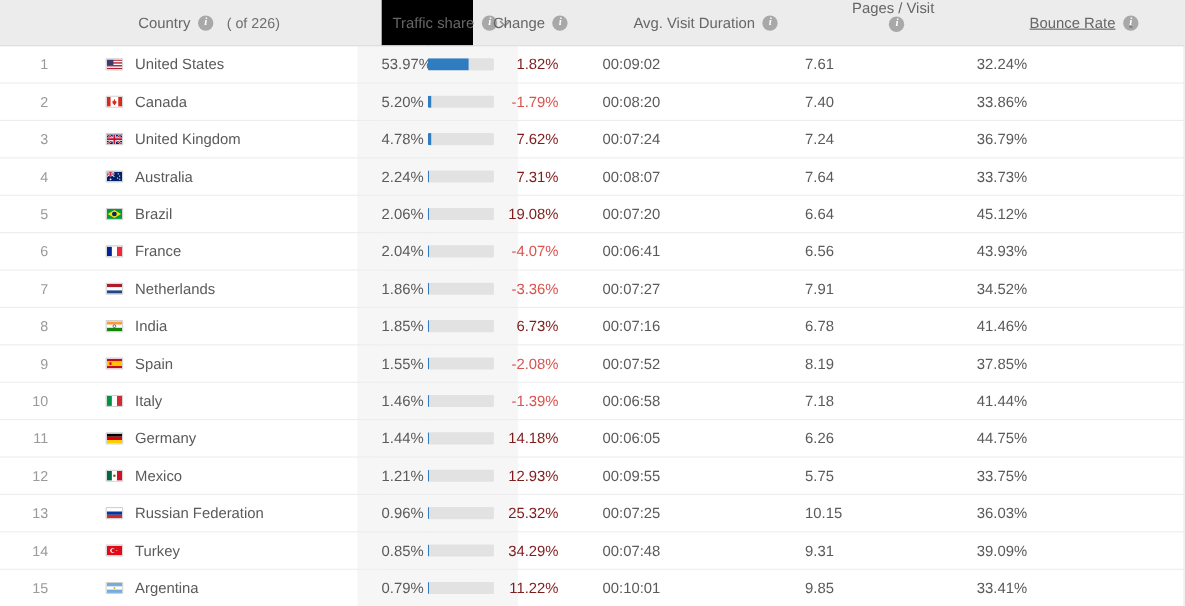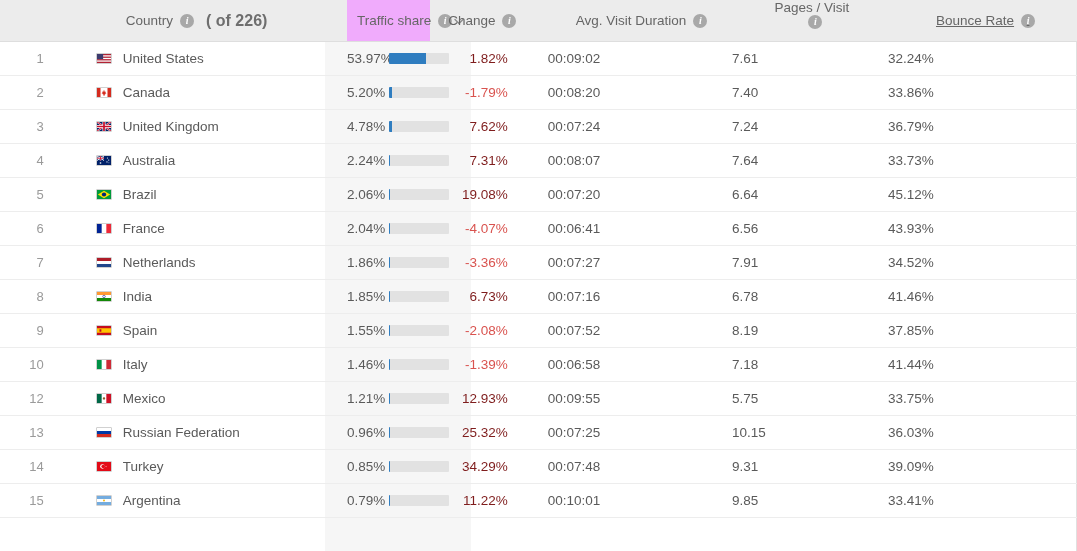--- a/index.html
+++ b/index.html
@@ -51,21 +51,21 @@
     border-bottom: 1px solid #dedede;
     font-weight: normal;
     font-size: 13.5px;
     color: #666666;
     padding: 0;
     vertical-align: middle;
     box-sizing: border-box;
     white-space: nowrap;
   }
   thead th.sorted {
-    background: #f0abfc;
+    background: #000000;
   }
   .th-inner {
     display: flex;
     align-items: center;
     height: 41px;
   }
   .th-inner.left   { justify-content: flex-start; }
 
   .hlabel { color: #666; }
 
@@ -84,22 +84,21 @@
     font-style: italic;
     font-weight: bold;
     line-height: 14px;
     margin-left: 7px;
     flex: none;
     user-select: none;
   }
   .count-label {
     margin-left: 12px;
     color: #6e6e6e;
-    font-size: 16px;
-    font-weight: bold;
+    font-size: 13px;
   }
 
   .sort-caret {
     width: 14px;
     height: 14px;
     margin-left: auto;
     margin-right: 16px;
     flex: none;
     color: #8c8c8c;
   }
@@ -505,20 +504,45 @@
             <div class="bar-track">
               <div class="bar-fill" style="width:1.7%"></div>
             </div>
           </td>
           <td class="c-change neg">-1.39%</td>
           <td class="c-dur num">00:06:58</td>
           <td class="c-pages num">7.18</td>
           <td class="c-bounce num">41.44%</td>
         </tr>
         <tr>
+          <td class="c-rank">11</td>
+          <td class="c-country">
+            <div class="country-cell">
+              <span class="flag">
+                <svg viewBox="0 0 16 11" preserveAspectRatio="none">
+                  <rect width="16" height="3.67" fill="#000"></rect>
+                  <rect y="3.67" width="16" height="3.67" fill="#dd0000"></rect>
+                  <rect y="7.34" width="16" height="3.66" fill="#ffce00"></rect>
+                </svg>
+              </span>
+              <span class="country-name">Germany</span>
+            </div>
+          </td>
+          <td class="c-share sorted">1.44%</td>
+          <td class="c-bar sorted">
+            <div class="bar-track">
+              <div class="bar-fill" style="width:1.7%"></div>
+            </div>
+          </td>
+          <td class="c-change pos">14.18%</td>
+          <td class="c-dur num">00:06:05</td>
+          <td class="c-pages num">6.26</td>
+          <td class="c-bounce num">44.75%</td>
+        </tr>
+        <tr>
           <td class="c-rank">12</td>
           <td class="c-country">
             <div class="country-cell">
               <span class="flag">
                 <svg viewBox="0 0 16 11" preserveAspectRatio="none">
                   <rect width="16" height="11" fill="#fff"></rect>
                   <rect width="5.33" height="11" fill="#006847"></rect>
                   <rect x="10.67" width="5.33" height="11" fill="#ce1126"></rect>
                   <circle cx="8" cy="5.5" r="1.4" fill="#8f5c2c"></circle>
                 </svg>

